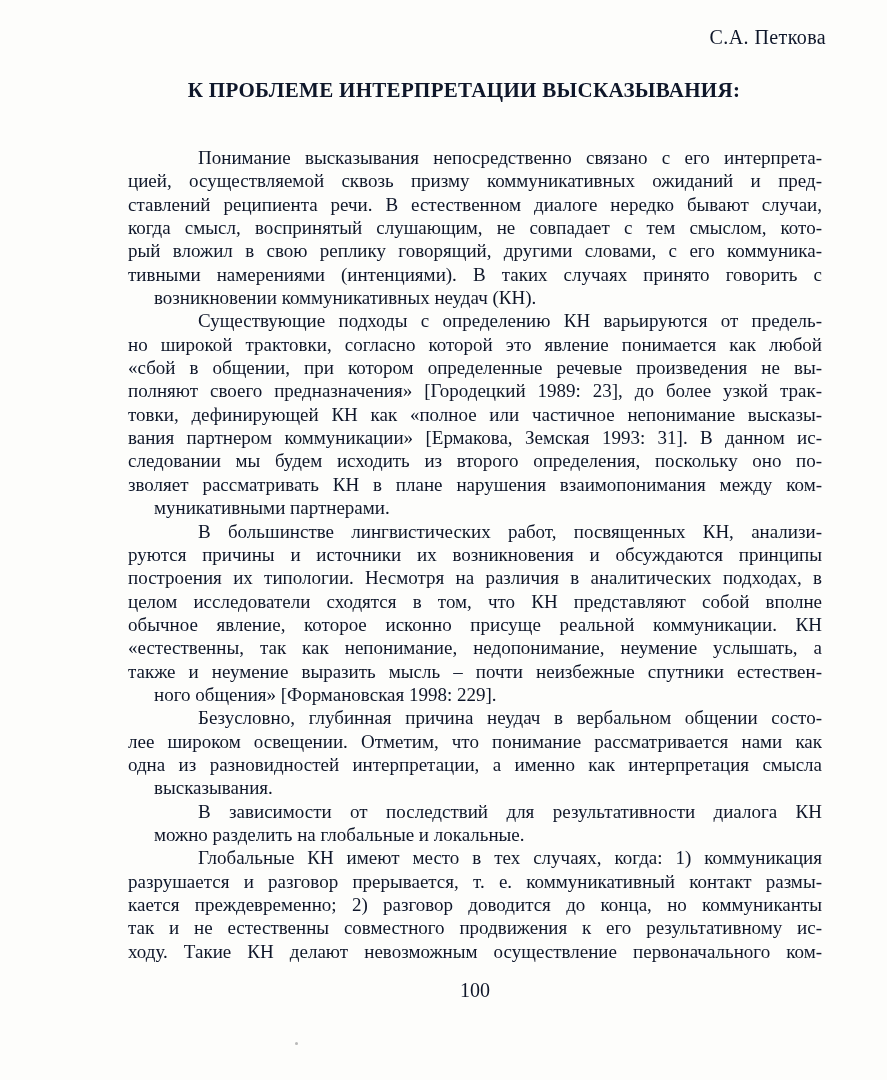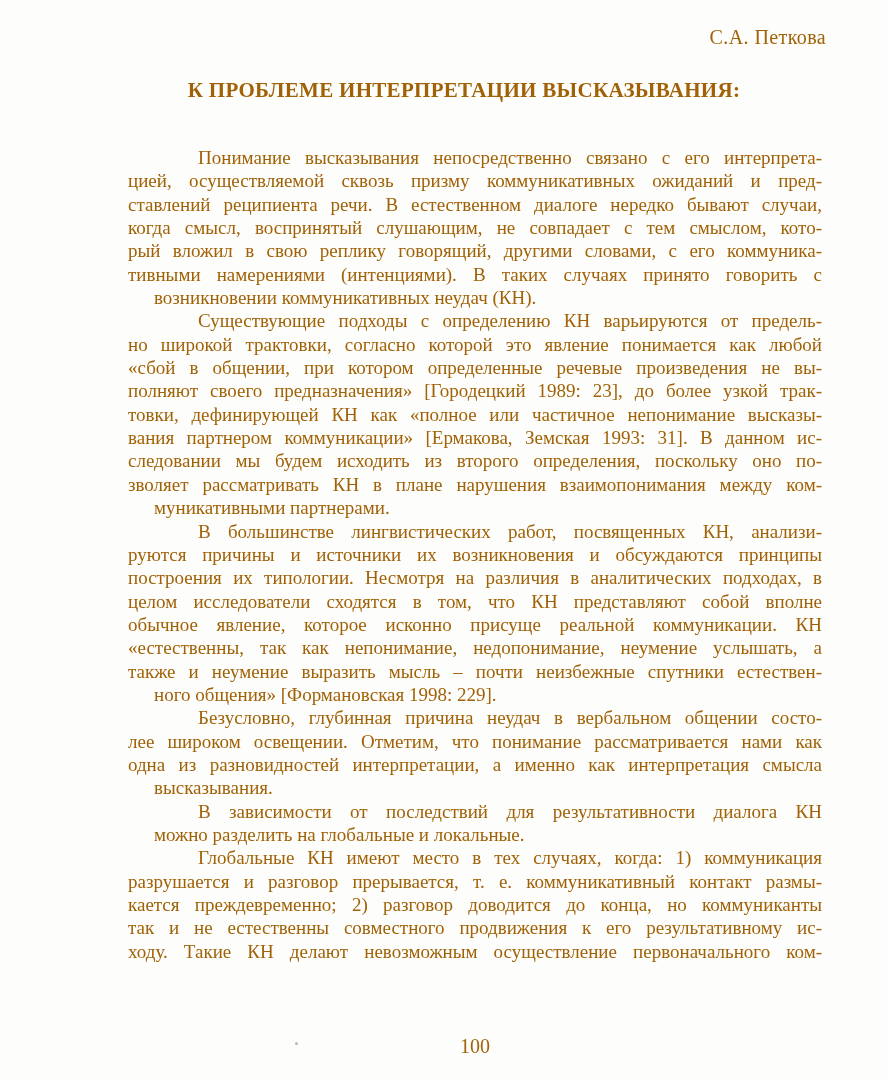--- a/index.html
+++ b/index.html
@@ -8,21 +8,21 @@
     background: #e9e9e9;
   }
   .page {
     position: relative;
     width: 887px;
     height: 1080px;
     margin: 0 auto;
     background: #fdfdfb;
     overflow: hidden;
     font-family: "Liberation Serif", "DejaVu Serif", serif;
-    color: #a16207;
+    color: #0f172a;
   }
   .author {
     position: absolute;
     top: 26px;
     left: 128px;
     width: 698px;
     text-align: right;
     font-size: 20px;
     letter-spacing: 0.4px;
   }
@@ -54,21 +54,21 @@
     overflow: hidden;
   }
   .line.first { text-indent: 70px; }
   .line.lastline {
     text-align: left;
     text-align-last: left;
     margin-left: 26px;
   }
   .pagenum {
     position: absolute;
-    top: 1035px;
+    top: 979px;
     left: 128px;
     width: 694px;
     text-align: center;
     font-size: 20px;
   }
   
   .speck {
     position: absolute;
     top: 1042px;
     left: 295px;

